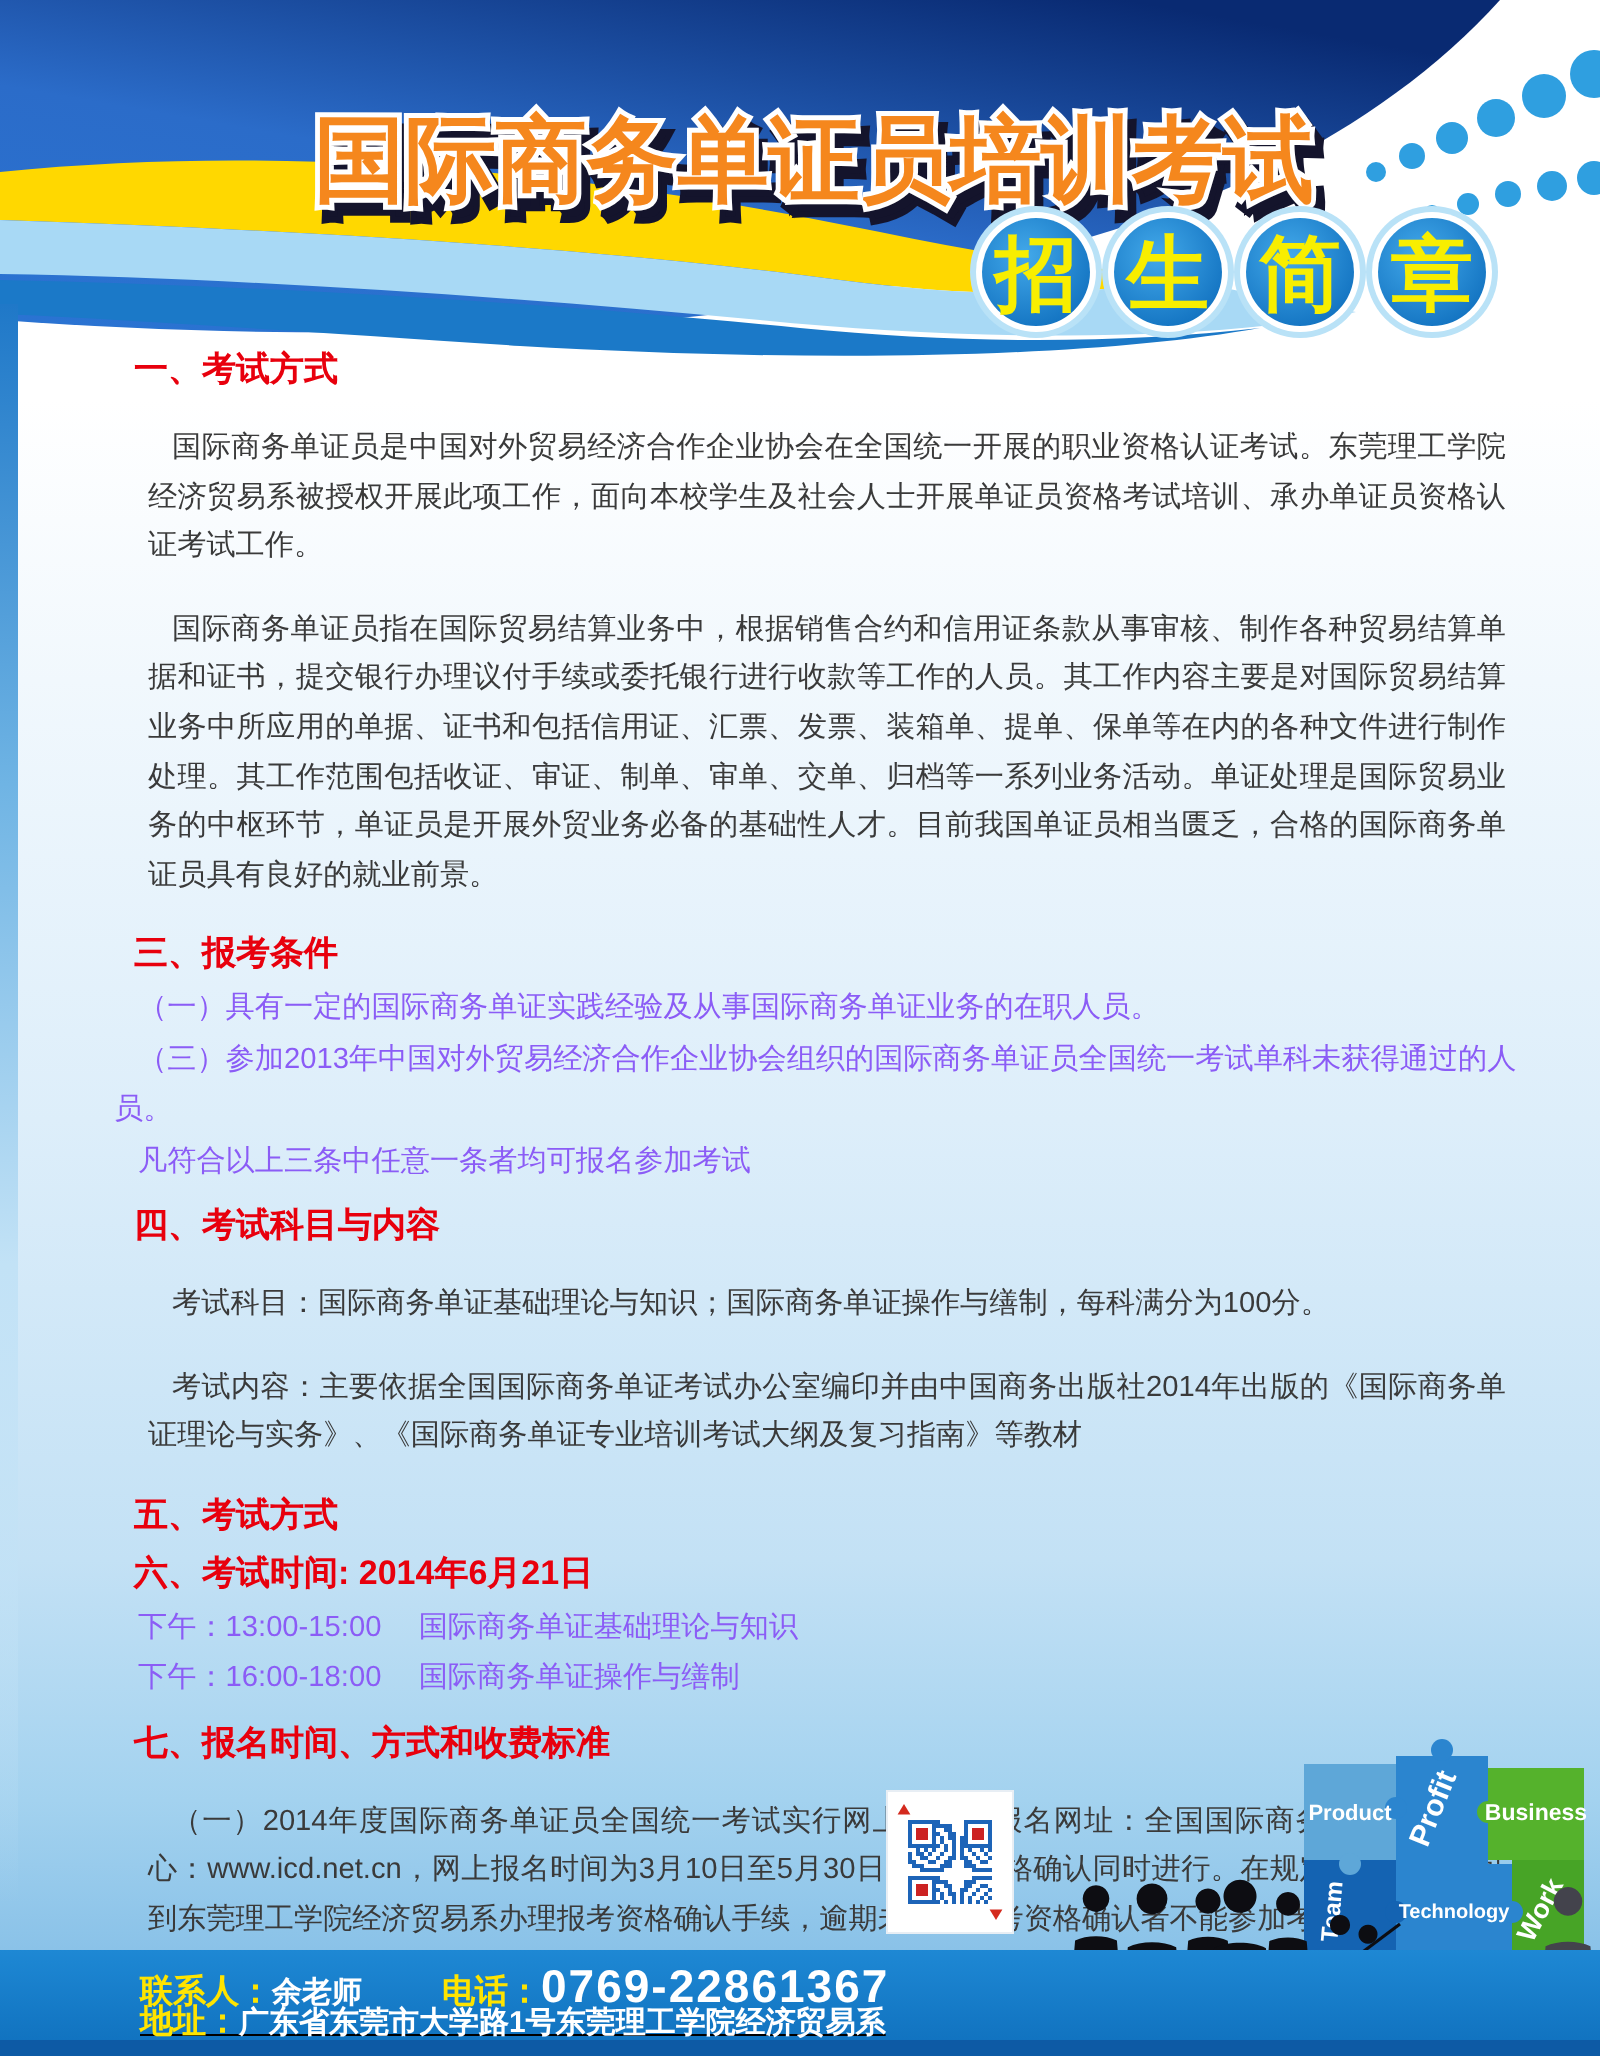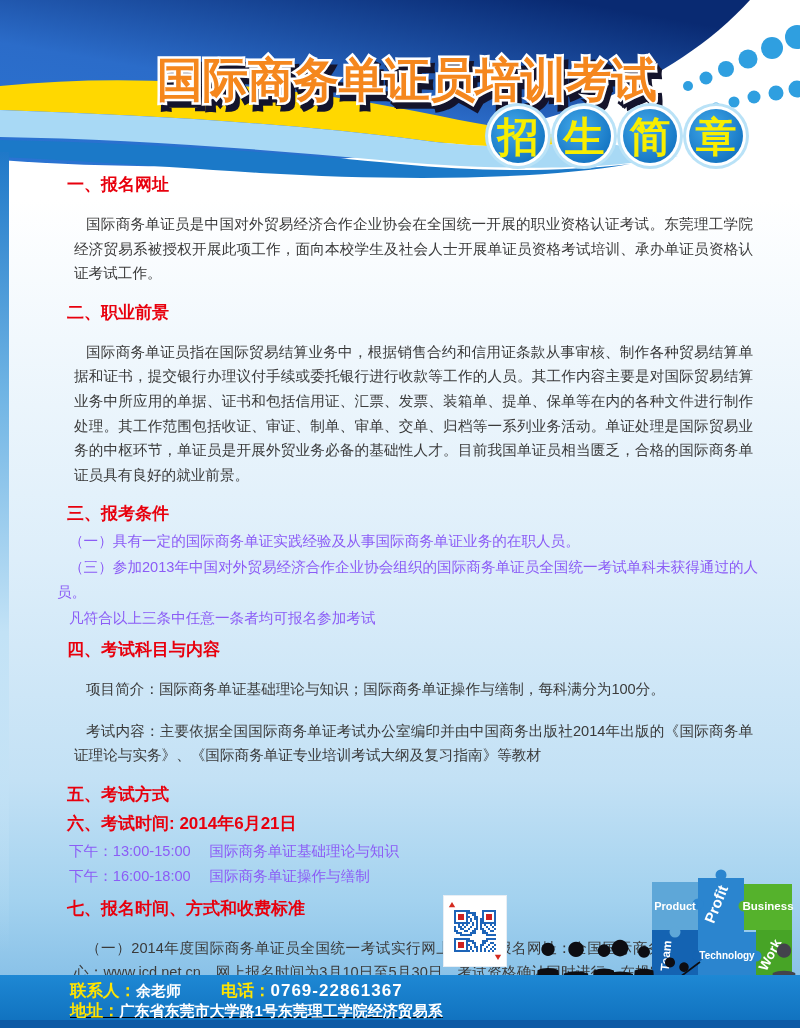--- a/index.html
+++ b/index.html
@@ -23,21 +23,21 @@
   }
   .footer-band{
     position:absolute;left:0;top:975px;width:800px;height:45px;
     background:linear-gradient(180deg,#1e88d4,#1173c0);
   }
   .footer-strip{position:absolute;left:0;top:1020px;width:800px;height:8px;background:#0d5aa5;}
   .f-line1{position:absolute;left:70px;top:5px;white-space:nowrap;}
   .f-line2{position:absolute;left:70px;top:25px;white-space:nowrap;text-decoration:underline;}
   .f-label{color:#ffe400;font-weight:bold;font-size:16.5px;}
   .f-val{color:#ffffff;font-weight:bold;font-size:15px;}
-  .f-phone{color:#ffffff;font-weight:bold;font-size:17px;letter-spacing:1px;margin-top:14px;}
+  .f-phone{color:#ffffff;font-weight:bold;font-size:23px;letter-spacing:1px;margin-top:14px;}
   .f-gap{display:inline-block;width:40px;}
   .scene-svg{position:absolute;left:520px;top:860px;}
 </style>
 </head>
 <body>
 
 <svg class="hdr-svg" width="800" height="210" viewBox="0 0 800 210">
   <defs>
     <linearGradient id="hdrGrad" x1="0%" y1="95%" x2="75%" y2="0%">
       <stop offset="0" stop-color="#2a73d2"></stop>
@@ -101,33 +101,32 @@
       <circle cx="716" cy="136" r="27" fill="url(#circGrad)"></circle>
       <text x="716" y="151" font-size="41" font-weight="bold" fill="#f8ee00" text-anchor="middle">章</text>
     </g>
   </g>
 </svg>
 
 <div class="left-stripe"></div>
 
 <div class="content">
 
-  <div class="sec-h">一、报名网址</div>
+  <div class="sec-h">一、考试方式</div>
   <p class="para">国际商务单证员是中国对外贸易经济合作企业协会在全国统一开展的职业资格认证考试。东莞理工学院经济贸易系被授权开展此项工作，面向本校学生及社会人士开展单证员资格考试培训、承办单证员资格认证考试工作。</p>
 
-  <div class="sec-h">二、职业前景</div>
   <p class="para">国际商务单证员指在国际贸易结算业务中，根据销售合约和信用证条款从事审核、制作各种贸易结算单据和证书，提交银行办理议付手续或委托银行进行收款等工作的人员。其工作内容主要是对国际贸易结算业务中所应用的单据、证书和包括信用证、汇票、发票、装箱单、提单、保单等在内的各种文件进行制作处理。其工作范围包括收证、审证、制单、审单、交单、归档等一系列业务活动。单证处理是国际贸易业务的中枢环节，单证员是开展外贸业务必备的基础性人才。目前我国单证员相当匮乏，合格的国际商务单证员具有良好的就业前景。</p>
 
   <div class="sec-h">三、报考条件</div>
   <p class="item">（一）具有一定的国际商务单证实践经验及从事国际商务单证业务的在职人员。</p>
   <p class="item">（三）参加2013年中国对外贸易经济合作企业协会组织的国际商务单证员全国统一考试单科未获得通过的人员。</p>
   <p class="item">凡符合以上三条中任意一条者均可报名参加考试</p>
 
   <div class="sec-h">四、考试科目与内容</div>
-  <p class="para">项目简介：国际商务单证基础理论与知识；国际商务单证操作与缮制，每科满分为100分。</p>
+  <p class="para">考试科目：国际商务单证基础理论与知识；国际商务单证操作与缮制，每科满分为100分。</p>
   <p class="para">考试内容：主要依据全国国际商务单证考试办公室编印并由中国商务出版社2014年出版的《国际商务单证理论与实务》、《国际商务单证专业培训考试大纲及复习指南》等教材</p>
 
   <div class="sec-h">五、考试方式</div>
 
   <div class="sec-h">六、考试时间: 2014年6月21日</div>
   <p class="item">下午：13:00-15:00　 国际商务单证基础理论与知识</p>
   <p class="item">下午：16:00-18:00　 国际商务单证操作与缮制</p>
 
   <div class="sec-h">七、报名时间、方式和收费标准</div>
   <p class="para">（一）2014年度国际商务单证员全国统一考试实行网上报名。报名网址：全国国际商务单证员考试中心：www.icd.net.cn，网上报名时间为3月10日至5月30日，考试资格确认同时进行。在规定日期内考生可到东莞理工学院经济贸易系办理报考资格确认手续，逾期未办理报考资格确认者不能参加考试。</p>

